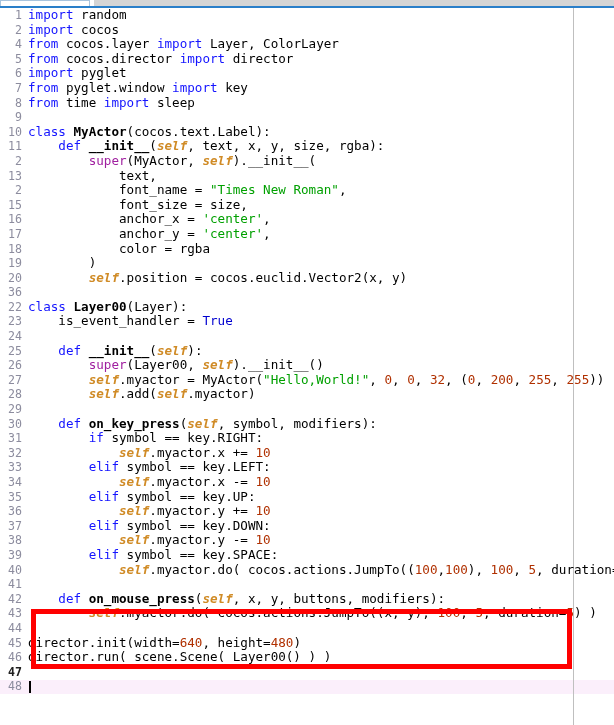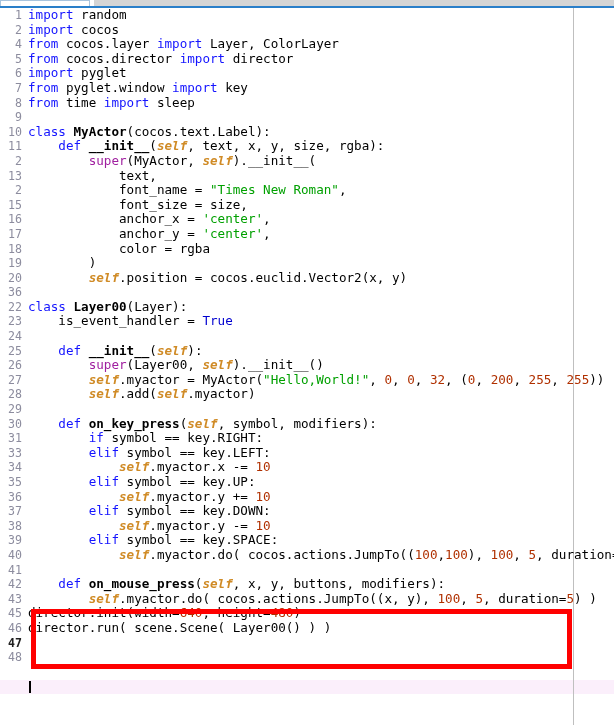--- a/index.html
+++ b/index.html
@@ -177,31 +177,33 @@
         <div class="code-line"><span class="ln">22</span><span class="src"><span class="kw">class</span><span class="plain"> </span><span class="fn">Layer00</span><span class="plain">(Layer):</span></span></div>
         <div class="code-line"><span class="ln">23</span><span class="src"><span class="plain">    is_event_handler = </span><span class="kw2">True</span></span></div>
         <div class="code-line"><span class="ln">24</span><span class="src"></span></div>
         <div class="code-line"><span class="ln">25</span><span class="src"><span class="plain">    </span><span class="kw">def</span><span class="plain"> </span><span class="fn">__init__</span><span class="plain">(</span><span class="selfkw">self</span><span class="plain">):</span></span></div>
         <div class="code-line"><span class="ln">26</span><span class="src"><span class="plain">        </span><span class="call">super</span><span class="plain">(Layer00, </span><span class="selfkw">self</span><span class="plain">).__init__()</span></span></div>
         <div class="code-line"><span class="ln">27</span><span class="src"><span class="plain">        </span><span class="selfkw">self</span><span class="plain">.myactor = MyActor(</span><span class="str">"Hello,World!"</span><span class="plain">, </span><span class="num">0</span><span class="plain">, </span><span class="num">0</span><span class="plain">, </span><span class="num">32</span><span class="plain">, (</span><span class="num">0</span><span class="plain">, </span><span class="num">200</span><span class="plain">, </span><span class="num">255</span><span class="plain">, </span><span class="num">255</span><span class="plain">))</span></span></div>
         <div class="code-line"><span class="ln">28</span><span class="src"><span class="plain">        </span><span class="selfkw">self</span><span class="plain">.add(</span><span class="selfkw">self</span><span class="plain">.myactor)</span></span></div>
         <div class="code-line"><span class="ln">29</span><span class="src"></span></div>
         <div class="code-line"><span class="ln">30</span><span class="src"><span class="plain">    </span><span class="kw">def</span><span class="plain"> </span><span class="fn">on_key_press</span><span class="plain">(</span><span class="selfkw">self</span><span class="plain">, symbol, modifiers):</span></span></div>
         <div class="code-line"><span class="ln">31</span><span class="src"><span class="plain">        </span><span class="kw">if</span><span class="plain"> symbol == key.RIGHT:</span></span></div>
+        <div class="code-line"><span class="ln">32</span><span class="src"><span class="plain">            </span><span class="selfkw">self</span><span class="plain">.myactor.x += </span><span class="num">10</span></span></div>
         <div class="code-line"><span class="ln">33</span><span class="src"><span class="plain">        </span><span class="kw">elif</span><span class="plain"> symbol == key.LEFT:</span></span></div>
         <div class="code-line"><span class="ln">34</span><span class="src"><span class="plain">            </span><span class="selfkw">self</span><span class="plain">.myactor.x -= </span><span class="num">10</span></span></div>
         <div class="code-line"><span class="ln">35</span><span class="src"><span class="plain">        </span><span class="kw">elif</span><span class="plain"> symbol == key.UP:</span></span></div>
         <div class="code-line"><span class="ln">36</span><span class="src"><span class="plain">            </span><span class="selfkw">self</span><span class="plain">.myactor.y += </span><span class="num">10</span></span></div>
         <div class="code-line"><span class="ln">37</span><span class="src"><span class="plain">        </span><span class="kw">elif</span><span class="plain"> symbol == key.DOWN:</span></span></div>
         <div class="code-line"><span class="ln">38</span><span class="src"><span class="plain">            </span><span class="selfkw">self</span><span class="plain">.myactor.y -= </span><span class="num">10</span></span></div>
         <div class="code-line"><span class="ln">39</span><span class="src"><span class="plain">        </span><span class="kw">elif</span><span class="plain"> symbol == key.SPACE:</span></span></div>
         <div class="code-line"><span class="ln">40</span><span class="src"><span class="plain">            </span><span class="selfkw">self</span><span class="plain">.myactor.do( cocos.actions.JumpTo((</span><span class="num">100</span><span class="plain">,</span><span class="num">100</span><span class="plain">), </span><span class="num">100</span><span class="plain">, </span><span class="num">5</span><span class="plain">, duration=</span></span></div>
         <div class="code-line"><span class="ln">41</span><span class="src"></span></div>
         <div class="code-line"><span class="ln">42</span><span class="src"><span class="plain">    </span><span class="kw">def</span><span class="plain"> </span><span class="fn">on_mouse_press</span><span class="plain">(</span><span class="selfkw">self</span><span class="plain">, x, y, buttons, modifiers):</span></span></div>
         <div class="code-line"><span class="ln">43</span><span class="src"><span class="plain">        </span><span class="selfkw">self</span><span class="plain">.myactor.do( cocos.actions.JumpTo((x, y), </span><span class="num">100</span><span class="plain">, </span><span class="num">5</span><span class="plain">, duration=</span><span class="num">5</span><span class="plain">) )</span></span></div>
+        <div class="code-line"><span class="ln">44</span><span class="src"></span></div>
         <div class="code-line"><span class="ln">45</span><span class="src"><span class="plain">director.init(width=</span><span class="num">640</span><span class="plain">, height=</span><span class="num">480</span><span class="plain">)</span></span></div>
         <div class="code-line"><span class="ln">46</span><span class="src"><span class="plain">director.run( scene.Scene( Layer00() ) )</span></span></div>
         <div class="code-line current"><span class="ln">47</span><span class="src"></span></div>
         <div class="code-line"><span class="ln">48</span><span class="src"></span></div>
       </div>
   <div id="caret" style="left: 29px; top: 672.6px;"></div>
     </div>
 
   <div id="red-highlight-box" style="left: 31px; top: 609px; width: 531px; height: 50px; border-color: rgb(255, 0, 0); border-width: 5px;"></div>
 

